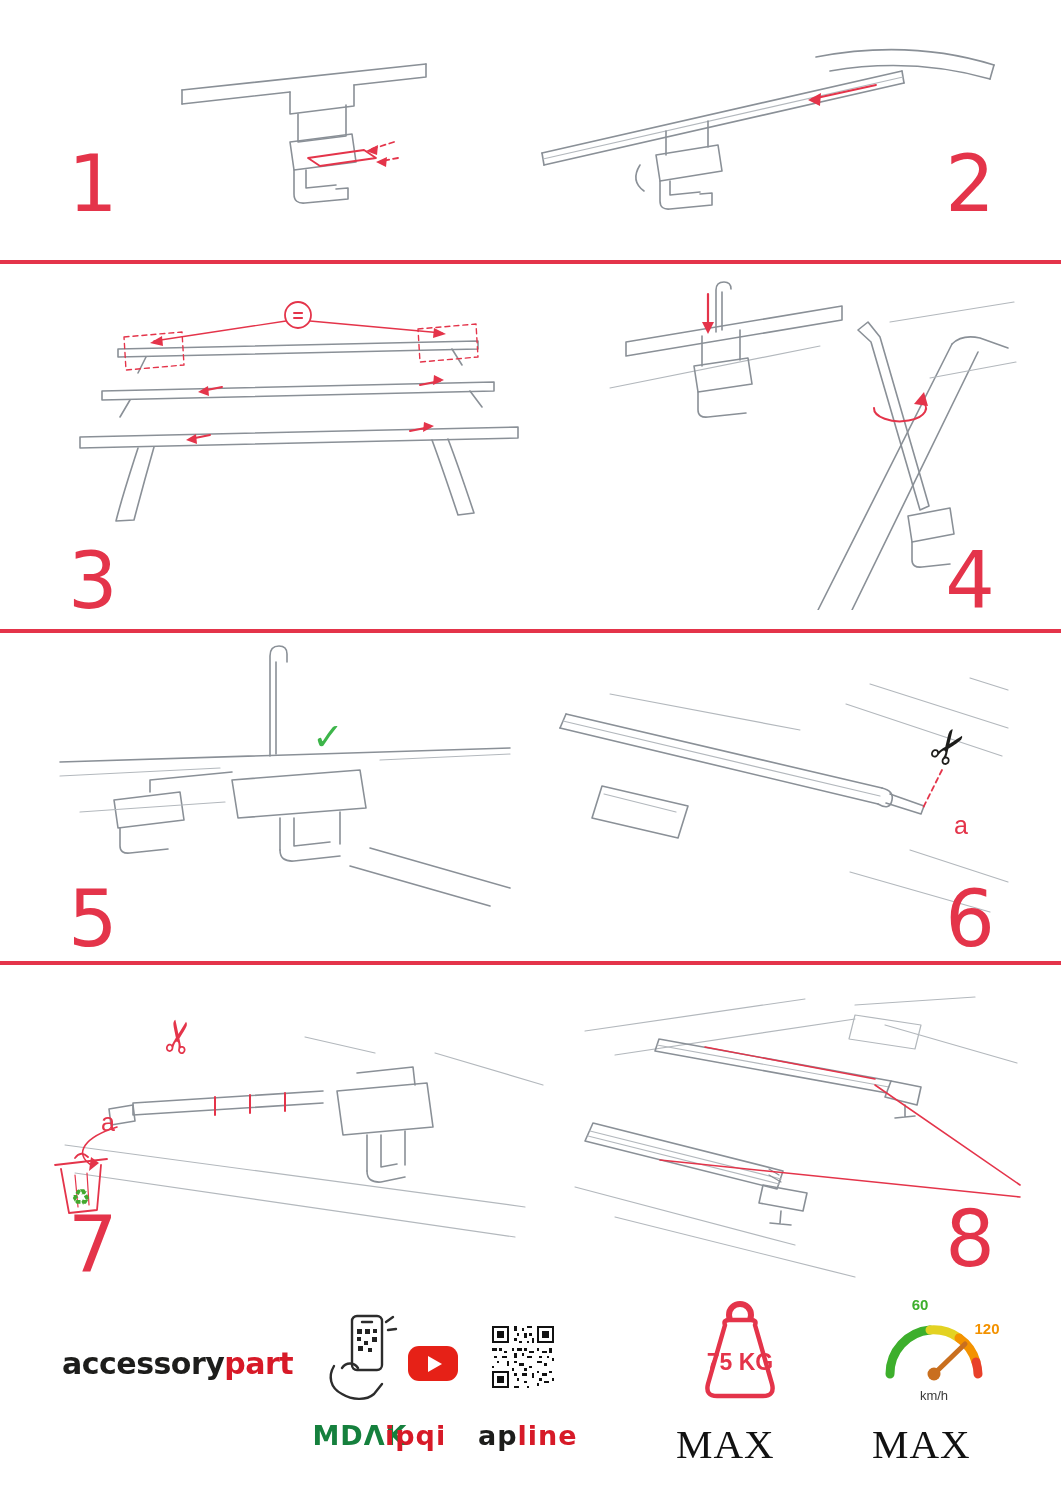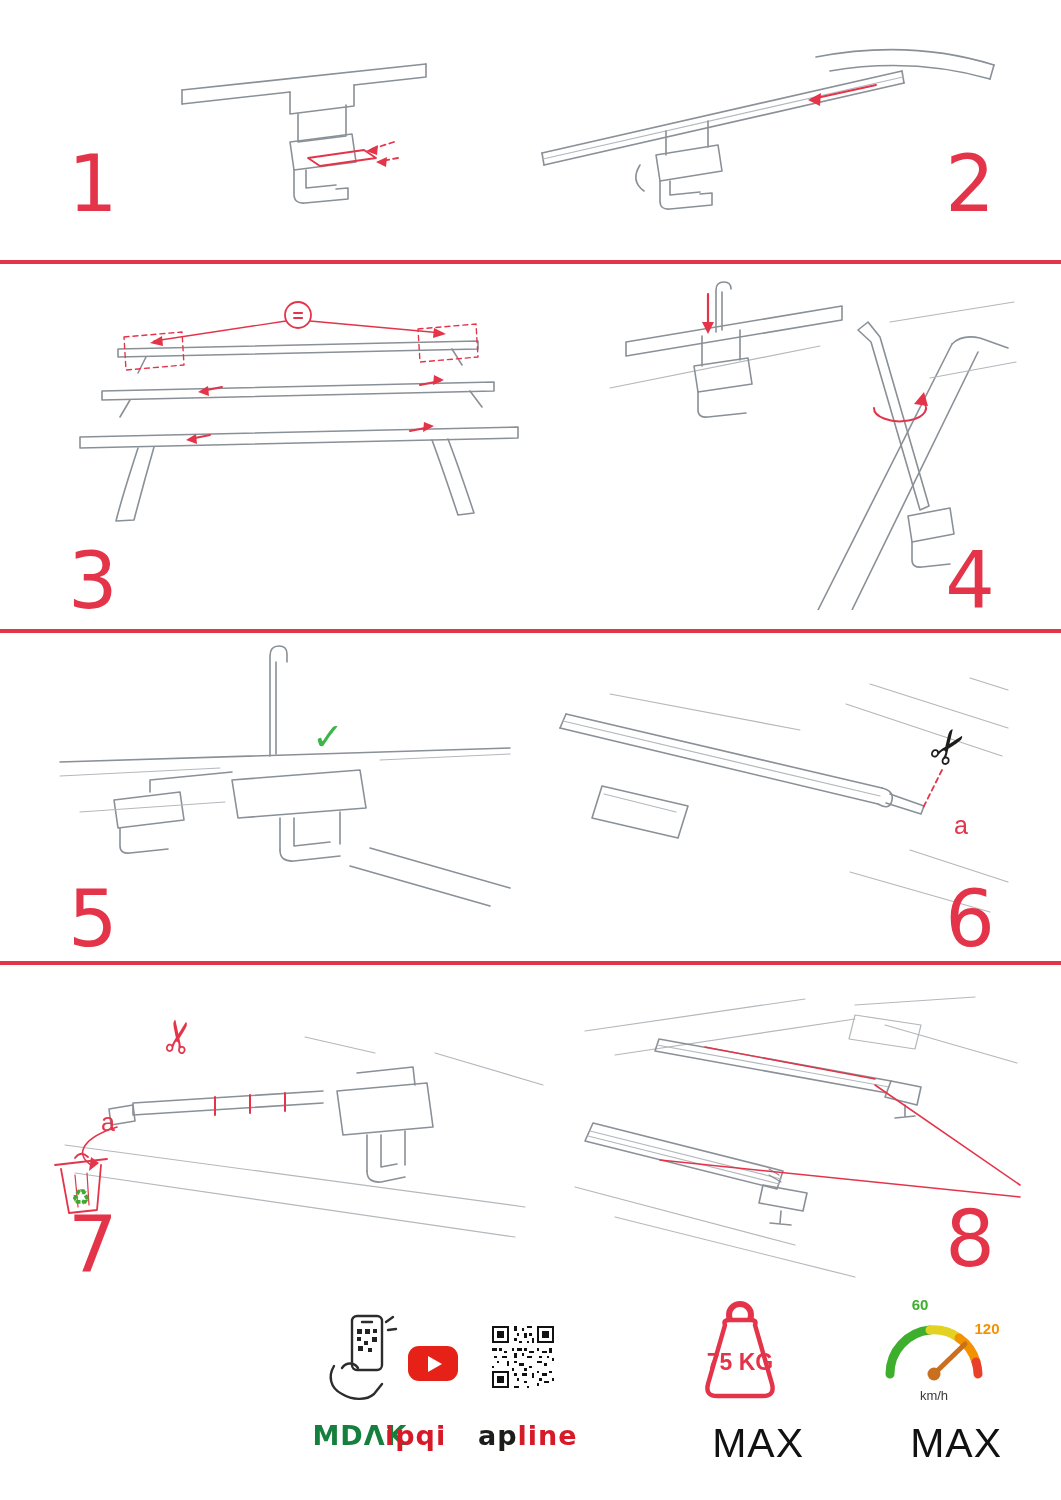--- a/index.html
+++ b/index.html
@@ -39,21 +39,21 @@
   .brand-word .suffix { color:var(--brand-red); }
 
   .f-icon { position:absolute; }
   .yt { position:absolute; left:408px; top:1346px; width:50px; height:35px; background:var(--youtube-red); border-radius:11px; display:flex; align-items:center; justify-content:center; }
   .yt-play { width:0; height:0; border-style:solid; border-width:8px 0 8px 14px; border-color:transparent transparent transparent #fff; margin-left:3px; }
 
   .f-label { position:absolute; top:1420px; text-align:center; font-family:"DejaVu Sans", sans-serif; font-weight:700; font-size:27px; color:#15803d; letter-spacing:1px; }
   .f-label.red { color:var(--brand-red); }
   .f-label .suffix { color:var(--brand-red);text-align:right; }
 
-  .max-label { position:absolute; top:1420px; text-align:right; font-family:Liberation Sans, sans-serif; font-weight:500; font-size:41px; color:#111; letter-spacing:1px; }
+  .max-label { position:absolute; top:1420px; text-align:left; font-family:Liberation Serif, serif; font-weight:500; font-size:41px; color:#111; letter-spacing:1px; }
 </style>
 </head>
 <body>
 
 <div class="page">
 
   <svg class="art" style="left:140px; top:42px;" width="320" height="200" viewBox="0 0 320 200">
     <g class="ln">
       <path d="M42,48 L286,22"></path>
       <path d="M42,62 L150,50"></path>
@@ -246,20 +246,21 @@
       <path d="M150,62 L320,94" stroke-width="1.4"></path>
       <path d="M320,100 L465,200" stroke-width="1.6"></path>
       <path d="M105,175 L465,212" stroke-width="1.6"></path>
     </g>
   </svg>
 
   <div class="step-num" style="left:68px; top:1206px;">7</div>
   <div class="step-num" style="right:66px; top:1200px;">8</div>
 
   <div class="brand-block">
+    <div class="brand-word"><span>accessory</span><span class="suffix">part</span></div>
   </div>
 
   <svg class="f-icon" style="left:318px; top:1312px;" width="84" height="94" viewBox="0 0 84 94">
     <g fill="none" stroke="#2c2c2c" stroke-width="2.4" stroke-linecap="round" stroke-linejoin="round">
       <rect x="34" y="4" width="30" height="54" rx="5" fill="#fff"></rect>
       <path d="M44,10 h10"></path>
       <path d="M68,10 l7,-5 M70,18 l8,-1"></path>
       <path d="M16,54 C10,64 12,76 24,82 C34,88 48,89 56,82 L64,72"></path>
       <path d="M24,56 C28,50 36,50 40,56"></path>
     </g>

